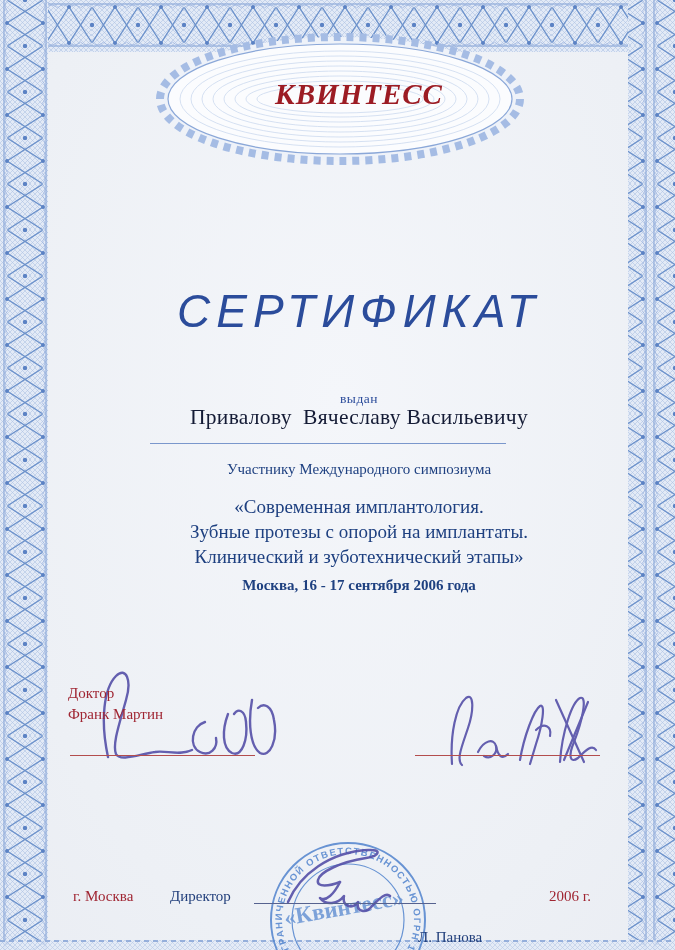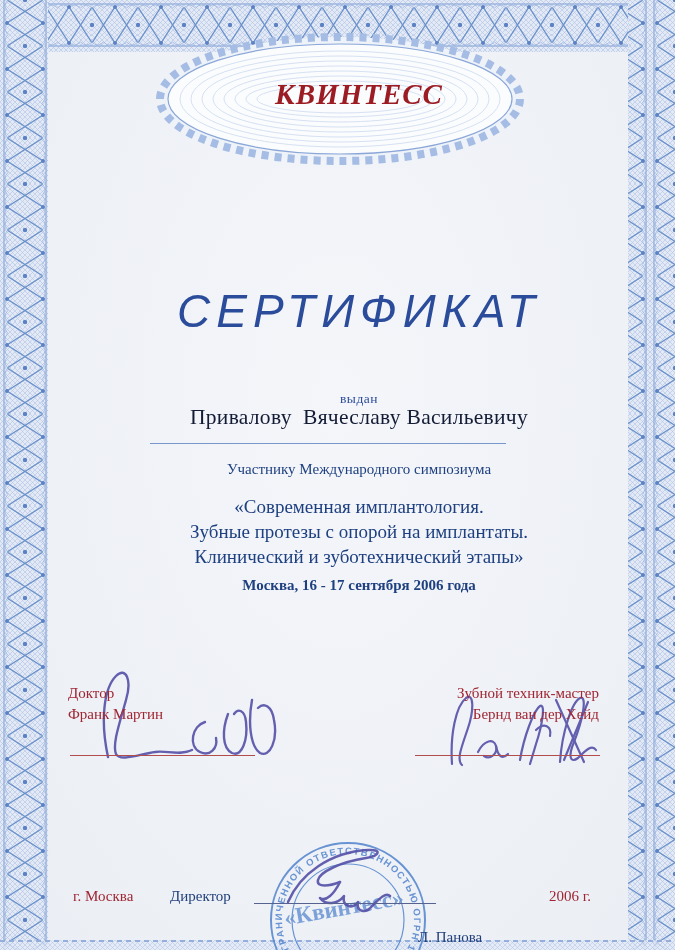--- a/index.html
+++ b/index.html
@@ -151,24 +151,20 @@
     <div>Клинический и зуботехнический этапы»</div>
   </div>
 
   <div class="center-text participant">Участнику Международного симпозиума</div>
   <div class="center-text event-date">Москва, 16 - 17 сентября 2006 года</div>
 
   <div class="signer signer-left">
     <div>Доктор</div>
     <div>Франк Мартин</div>
   </div>
-  <div class="signer signer-right">
-    <div>Зубной техник-мастер</div>
-    <div>Бернд ван дер Хейд</div>
-  </div>
   <div class="sig-line sig-line-left"></div>
   <div class="sig-line sig-line-right"></div>
 
   <div class="footer-item footer-city">г. Москва</div>
   <div class="footer-item footer-position">Директор</div>
   <div class="director-line"></div>
   <div class="footer-item footer-name">Л. Панова</div>
   <div class="footer-item footer-year">2006 г.</div>
 
 </div>

